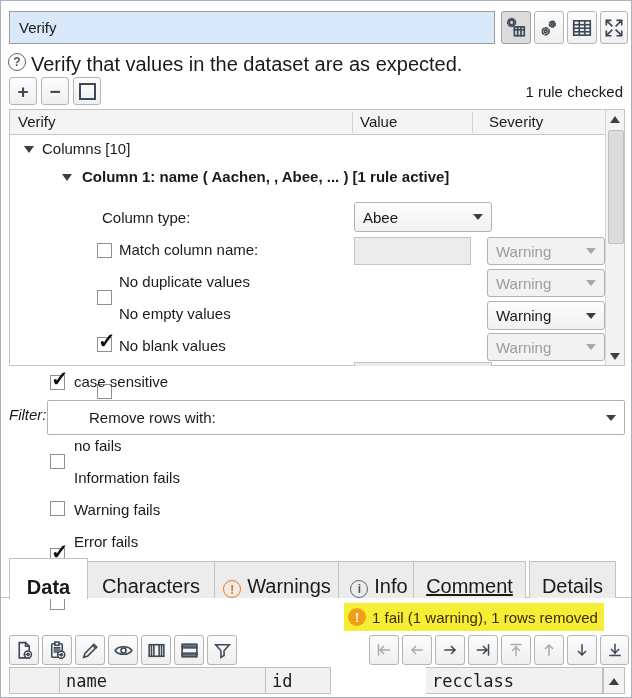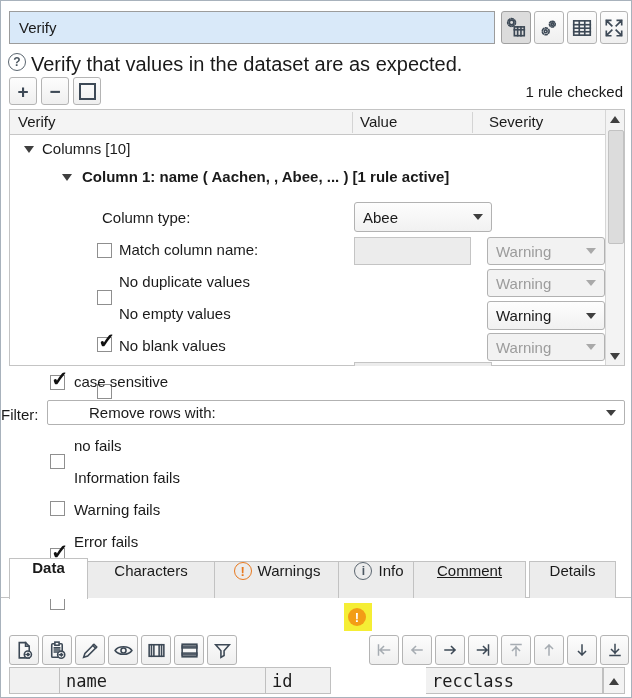--- a/index.html
+++ b/index.html
@@ -41,21 +41,21 @@
   .vline{width:1px;background:#d4d4d4;}
   
   .sbar{background:#f3f3f3;border-left:1px solid #d6d6d6;}
   .sb-arrow{position:absolute;left:0;width:100%;height:18px;display:flex;align-items:center;justify-content:center;}
   .tri-up{width:0;height:0;border-left:5px solid transparent;border-right:5px solid transparent;border-bottom:7px solid #3f3f3f;}
   .tri-dn{width:0;height:0;border-left:5px solid transparent;border-right:5px solid transparent;border-top:7px solid #3f3f3f;}
   .thumb{position:absolute;left:2px;width:14px;background:#dcdcdc;border:1px solid #c2c2c2;border-radius:2px;}
   
   .field{background:#ececec;border:1px solid #c4c4c4;}
   
-  .tab{position:absolute;height:36px;top:560px;border:1px solid #c2c2c2;border-bottom:none;background:#ececec;display:flex;align-items:flex-start;justify-content:center;gap:6px;font-size:15px;}
+  .tab{position:absolute;height:36px;top:560px;border:1px solid #c2c2c2;border-bottom:none;background:#ececec;display:flex;align-items:flex-end;justify-content:center;gap:6px;font-size:20px;}
   .tab.active{top:557px;height:40px;background:#fff;z-index:3;font-weight:bold;}
   #tabline{left:0;top:596px;width:630px;height:1px;background:#c2c2c2;}
   
   #badge{display:flex;align-items:center;gap:6px;background:#f5ee35;padding:0 6px 0 4px;}
   
   .gcell{top:666px;height:27px;background:#f1f1f1;border:1px solid #c0c0c0;border-left:none;font-family:"DejaVu Sans Mono","Liberation Mono",monospace;font-size:17px;display:flex;align-items:center;padding-left:6px;color:#1c1c1c;}
   .gcell.first{border-left:1px solid #c0c0c0;}
 </style>
 </head>
 <body>
@@ -173,22 +173,22 @@
       <div class="thumb" style="top:20px;height:112px;"></div>
       <div class="sb-arrow" style="bottom:0;">
           <span class="tri-dn"></span>
         </div>
     </div>
   </div>
 
   <div class="abs chk checked" style="left:49px;top:374px;"></div>
   <div class="abs txt" style="left:73px;top:372px;">case sensitive</div>
 
-  <div class="abs txt" style="left:0;top:405px;">Filter:</div>
-  <div class="abs dd" style="left:46px;top:399px;width:578px;height:25px;background:#fff;border-radius:2px;padding-left:41px;">
+  <div class="abs txt" style="left:8px;top:405px;font-style:italic;">Filter:</div>
+  <div class="abs dd" style="left:46px;top:399px;width:578px;height:35px;background:#fff;border-radius:2px;padding-left:41px;">
     <span>Remove rows with:</span>
       <span class="arr"></span>
   </div>
 
   <div class="abs chk" style="left:49px;top:438px;"></div>
   <div class="abs txt" style="left:73px;top:436px;">no fails</div>
 
   <div class="abs chk" style="left:49px;top:470px;"></div>
   <div class="abs txt" style="left:73px;top:468px;">Information fails</div>
 
@@ -215,20 +215,21 @@
   </div>
   <div class="tab" style="left:412px;width:111px;text-decoration:underline;">
     <span>Comment</span>
   </div>
   <div class="tab" style="left:528px;width:85px;">
     <span>Details</span>
   </div>
 
   <div class="abs" id="badge" style="left:343px;top:602px;height:28px;">
     <span class="circ warn-fill"></span>
+    <span style="font-size:15px;color:#3f2c00;white-space:nowrap;">1 fail (1 warning), 1 rows removed</span>
   </div>
 
   <div class="abs btn" style="left:8px;top:634px;width:30px;height:30px;">
     <svg class="ic" width="21" height="21" viewBox="0 0 20 20">
       <path d="M5 2.5 h6 l3.5 3.5 v11 h-9.5 z"></path>
         <path d="M11 2.5 v3.5 h3.5"></path>
       <circle cx="13.2" cy="13.8" r="3.4" fill="#fff"></circle>
         <path d="M11.4 13.8 h3 M13.3 12.7 l1.2 1.1 -1.2 1.1"></path>
     </svg>
   </div>

